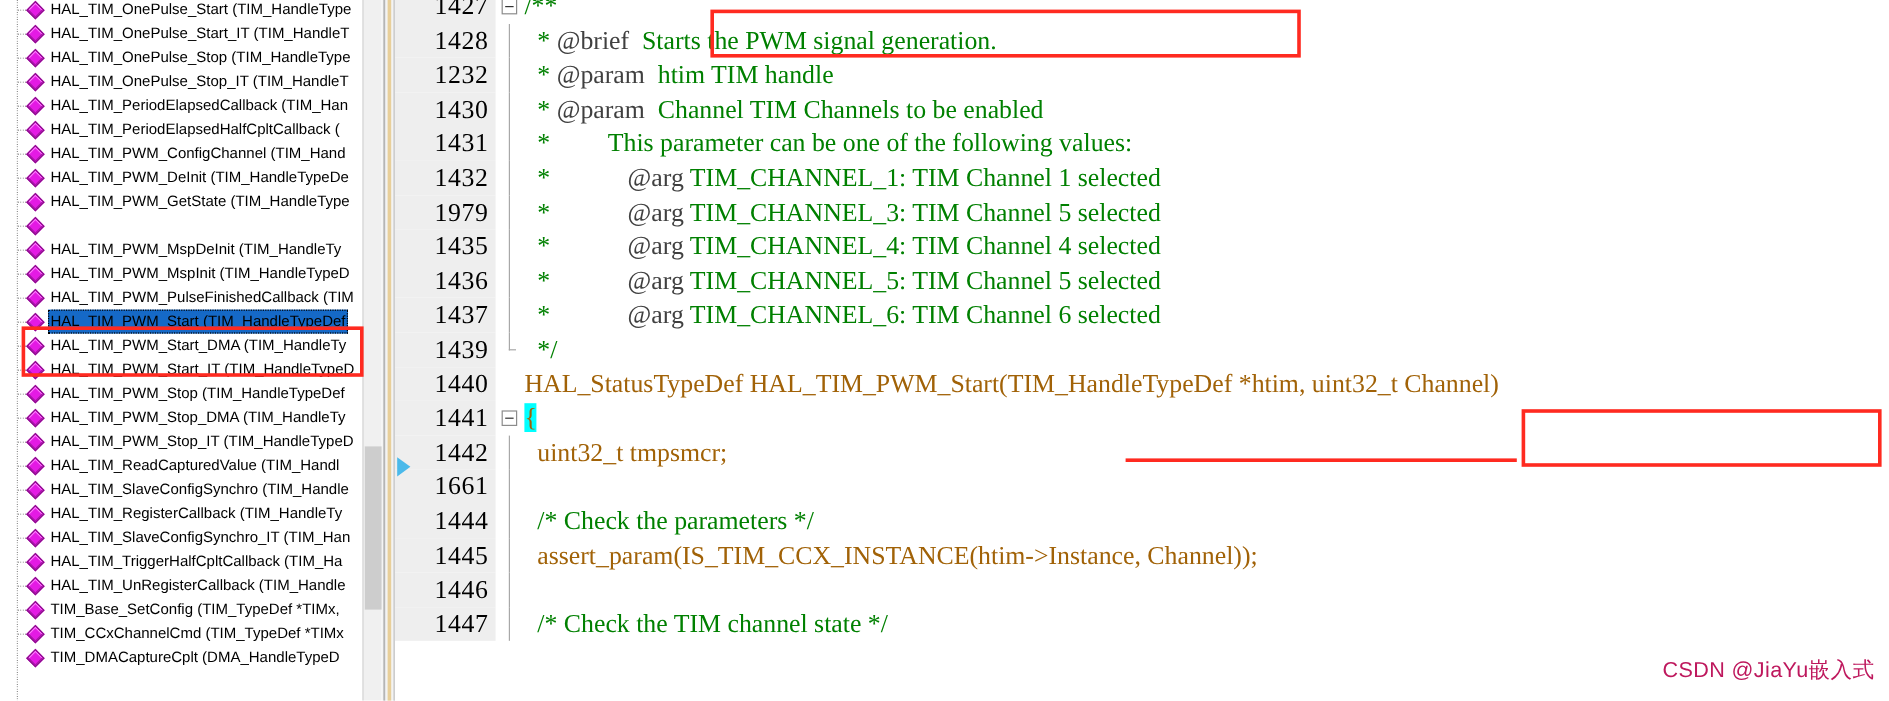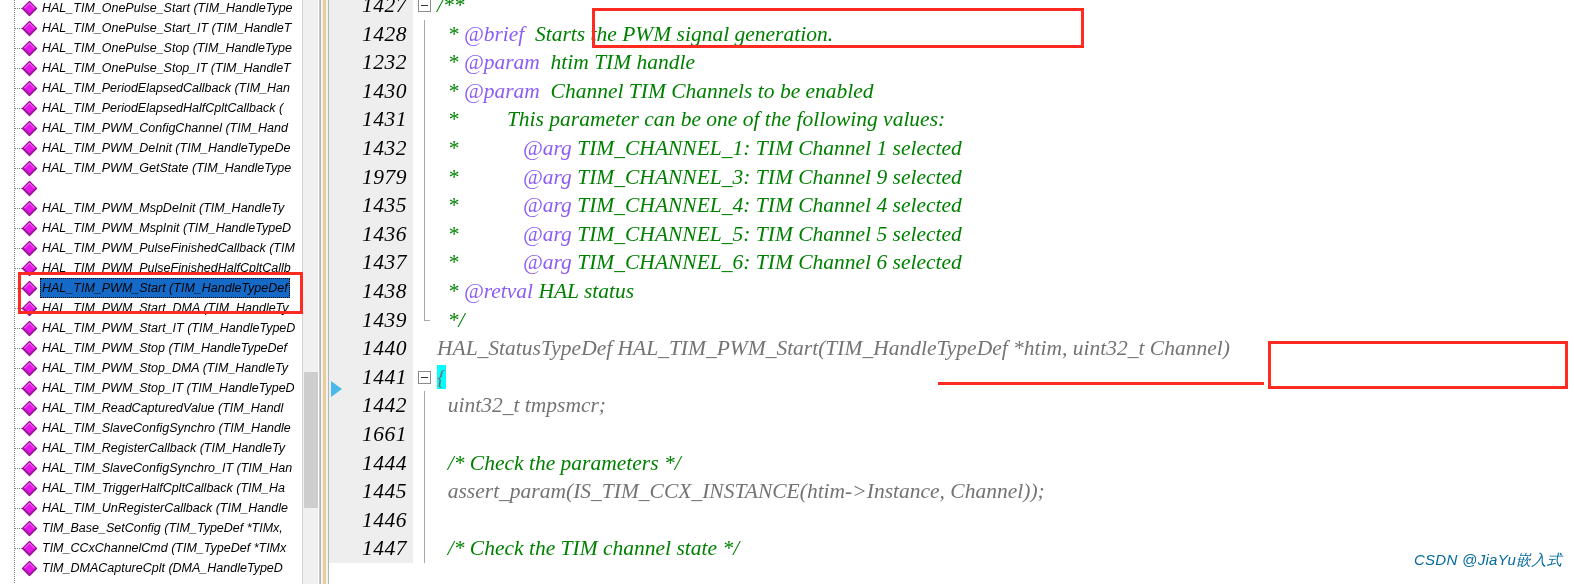--- a/index.html
+++ b/index.html
@@ -8,21 +8,20 @@
     width: 1574px; height: 584px;
     overflow: hidden;
     background: #ffffff;
     font-family: "Liberation Sans", sans-serif;
   }
   #app {
     position: relative;
     width: 1574px; height: 584px;
     display: flex;
     overflow: hidden;
-    font-style: italic;
   }
 
   
   #sidebar {
     position: relative;
     width: 320px;
     height: 584px;
     background: #ffffff;
     overflow: hidden;
     flex: 0 0 320px;
@@ -190,22 +189,22 @@
     background: #a8a8a8;
   }
   .ctext {
     position: absolute;
     left: 108px; top: 0;
     height: 28.6px;
   }
 
   
   .c-comment { color: #008000; }
-  .c-doctag  { color: #8b5cf6; }
-  .c-plain   { color: #737373; }
+  .c-doctag  { color: #404040; }
+  .c-plain   { color: #a16207; }
   .brace-hl  { background: #00ffff; }
 
   
   #bookmark-arrow {
     position: absolute;
     left: 2px;
     top: 381px;
     width: 0; height: 0;
     border-top: 8px solid transparent;
     border-bottom: 8px solid transparent;
@@ -227,22 +226,22 @@
     background: #ff2a20;
     z-index: 20;
   }
 
   
   #watermark {
     position: absolute;
     right: 12px;
     bottom: 14px;
     font-family: "Liberation Sans", sans-serif;
-    font-size: 15px;
-    color: #0369a1;
+    font-size: 18px;
+    color: #be185d;
     z-index: 30;
     white-space: nowrap;
     letter-spacing: 0.3px;
   }
 </style>
 </head>
 <body>
 
 <div id="app">
 
@@ -305,25 +304,20 @@
         </div>
         <div class="tree-row">
           <span class="hspur"></span>
           <span class="diamond"></span>
           <span class="tree-label">HAL_TIM_PWM_MspInit (TIM_HandleTypeD</span>
         </div>
         <div class="tree-row">
           <span class="hspur"></span>
           <span class="diamond"></span>
           <span class="tree-label">HAL_TIM_PWM_PulseFinishedCallback (TIM</span>
-        </div>
-        <div class="tree-row">
-          <span class="hspur"></span>
-          <span class="diamond"></span>
-          <span class="tree-label">HAL_TIM_PWM_PulseFinishedHalfCpltCallb</span>
         </div>
         <div class="tree-row selected">
           <span class="hspur"></span>
           <span class="diamond"></span>
           <span class="tree-label">HAL_TIM_PWM_Start (TIM_HandleTypeDef</span>
         </div>
         <div class="tree-row">
           <span class="hspur"></span>
           <span class="diamond"></span>
           <span class="tree-label">HAL_TIM_PWM_Start_DMA (TIM_HandleTy</span>
@@ -401,25 +395,24 @@
   <div id="splitter"></div>
 
   <div id="editor">
     <div id="code-scroll">
         <div class="code-line"><span class="ln">1427</span><span class="foldcol"><span class="foldbox"></span></span><span class="ctext"><span class="c-comment">/**</span></span></div>
         <div class="code-line"><span class="ln">1428</span><span class="foldcol"><span class="foldline"></span></span><span class="ctext"><span class="c-comment">  * </span><span class="c-doctag">@brief</span><span class="c-comment">  Starts the PWM signal generation.</span></span></div>
         <div class="code-line"><span class="ln">1232</span><span class="foldcol"><span class="foldline"></span></span><span class="ctext"><span class="c-comment">  * </span><span class="c-doctag">@param</span><span class="c-comment">  htim TIM handle</span></span></div>
         <div class="code-line"><span class="ln">1430</span><span class="foldcol"><span class="foldline"></span></span><span class="ctext"><span class="c-comment">  * </span><span class="c-doctag">@param</span><span class="c-comment">  Channel TIM Channels to be enabled</span></span></div>
         <div class="code-line"><span class="ln">1431</span><span class="foldcol"><span class="foldline"></span></span><span class="ctext"><span class="c-comment">  *         This parameter can be one of the following values:</span></span></div>
         <div class="code-line"><span class="ln">1432</span><span class="foldcol"><span class="foldline"></span></span><span class="ctext"><span class="c-comment">  *            </span><span class="c-doctag">@arg</span><span class="c-comment"> TIM_CHANNEL_1: TIM Channel 1 selected</span></span></div>
-        <div class="code-line"><span class="ln">1979</span><span class="foldcol"><span class="foldline"></span></span><span class="ctext"><span class="c-comment">  *            </span><span class="c-doctag">@arg</span><span class="c-comment"> TIM_CHANNEL_3: TIM Channel 9 selected</span></span></div>
+        <div class="code-line"><span class="ln">1979</span><span class="foldcol"><span class="foldline"></span></span><span class="ctext"><span class="c-comment">  *            </span><span class="c-doctag">@arg</span><span class="c-comment"> TIM_CHANNEL_3: TIM Channel 5 selected</span></span></div>
         <div class="code-line"><span class="ln">1435</span><span class="foldcol"><span class="foldline"></span></span><span class="ctext"><span class="c-comment">  *            </span><span class="c-doctag">@arg</span><span class="c-comment"> TIM_CHANNEL_4: TIM Channel 4 selected</span></span></div>
         <div class="code-line"><span class="ln">1436</span><span class="foldcol"><span class="foldline"></span></span><span class="ctext"><span class="c-comment">  *            </span><span class="c-doctag">@arg</span><span class="c-comment"> TIM_CHANNEL_5: TIM Channel 5 selected</span></span></div>
         <div class="code-line"><span class="ln">1437</span><span class="foldcol"><span class="foldline"></span></span><span class="ctext"><span class="c-comment">  *            </span><span class="c-doctag">@arg</span><span class="c-comment"> TIM_CHANNEL_6: TIM Channel 6 selected</span></span></div>
-        <div class="code-line"><span class="ln">1438</span><span class="foldcol"><span class="foldline"></span></span><span class="ctext"><span class="c-comment">  * </span><span class="c-doctag">@retval</span><span class="c-comment"> HAL status</span></span></div>
         <div class="code-line"><span class="ln">1439</span><span class="foldcol"><span class="foldend"></span></span><span class="ctext"><span class="c-comment">  */</span></span></div>
         <div class="code-line"><span class="ln">1440</span><span class="foldcol"></span><span class="ctext"><span class="c-plain">HAL_StatusTypeDef HAL_TIM_PWM_Start(TIM_HandleTypeDef *htim, uint32_t Channel)</span></span></div>
         <div class="code-line"><span class="ln">1441</span><span class="foldcol"><span class="foldbox"></span></span><span class="ctext"><span class="c-plain brace-hl">{</span></span></div>
         <div class="code-line"><span class="ln">1442</span><span class="foldcol"><span class="foldline"></span></span><span class="ctext"><span class="c-plain">  uint32_t tmpsmcr;</span></span></div>
         <div class="code-line"><span class="ln">1661</span><span class="foldcol"><span class="foldline"></span></span><span class="ctext"><span class="c-plain"></span></span></div>
         <div class="code-line"><span class="ln">1444</span><span class="foldcol"><span class="foldline"></span></span><span class="ctext"><span class="c-comment">  /* Check the parameters */</span></span></div>
         <div class="code-line"><span class="ln">1445</span><span class="foldcol"><span class="foldline"></span></span><span class="ctext"><span class="c-plain">  assert_param(IS_TIM_CCX_INSTANCE(htim-&gt;Instance, Channel));</span></span></div>
         <div class="code-line"><span class="ln">1446</span><span class="foldcol"><span class="foldline"></span></span><span class="ctext"><span class="c-plain"></span></span></div>
         <div class="code-line"><span class="ln">1447</span><span class="foldcol"><span class="foldline"></span></span><span class="ctext"><span class="c-comment">  /* Check the TIM channel state */</span></span></div>
       </div>

